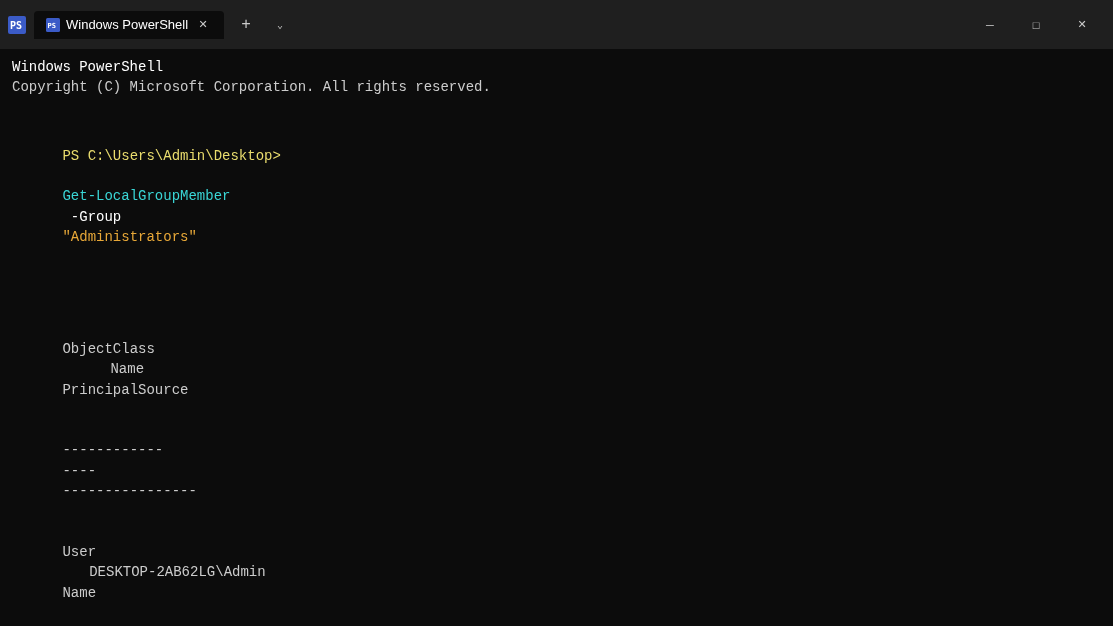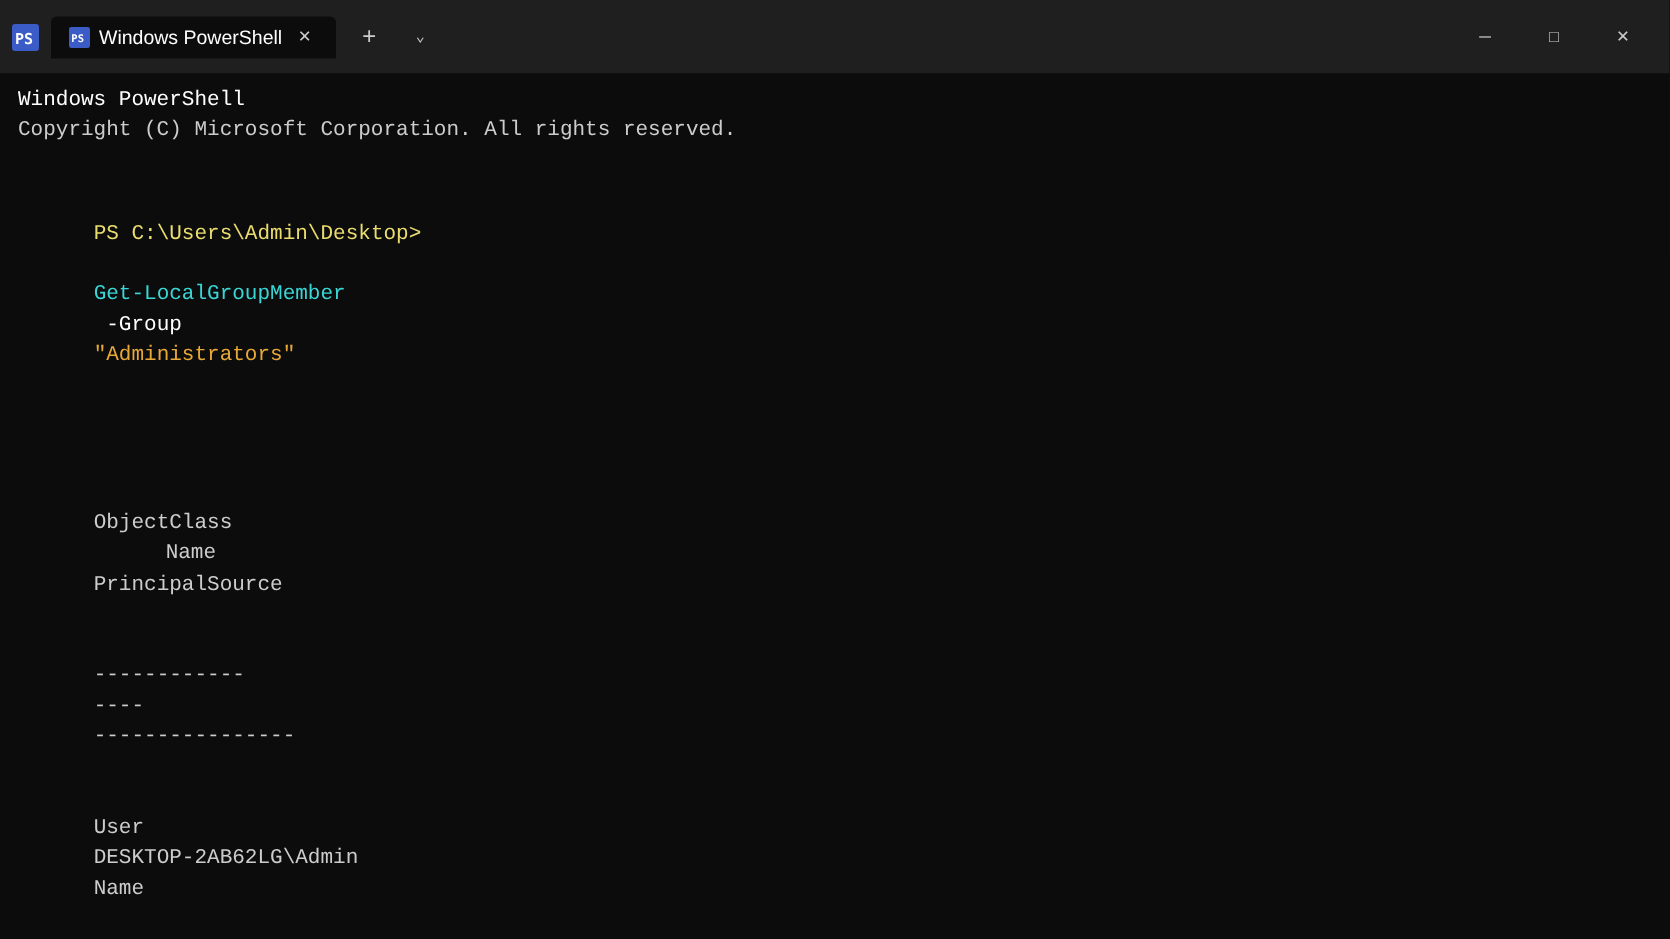--- a/index.html
+++ b/index.html
@@ -195,21 +195,21 @@
     </div>
 
     <div class="line">
       <span style="display:inline-block; width:160px;">------------</span>
       <span style="display:inline-block; width:230px;">----</span>
       <span>----------------</span>
     </div>
 
     <div class="line">
       <span style="display:inline-block; width:160px;">User</span>
-      <span style="display:inline-block; width:230px;">DESKTOP-2AB62LG\Admin</span>
+      <span style="display:inline-block; width:230px;text-align:center;">DESKTOP-2AB62LG\Admin</span>
       <span>Name</span>
     </div>
 
     <div class="line">
       <span style="display:inline-block; width:160px;">User</span>
       
       
     </div>
 
   </div>

